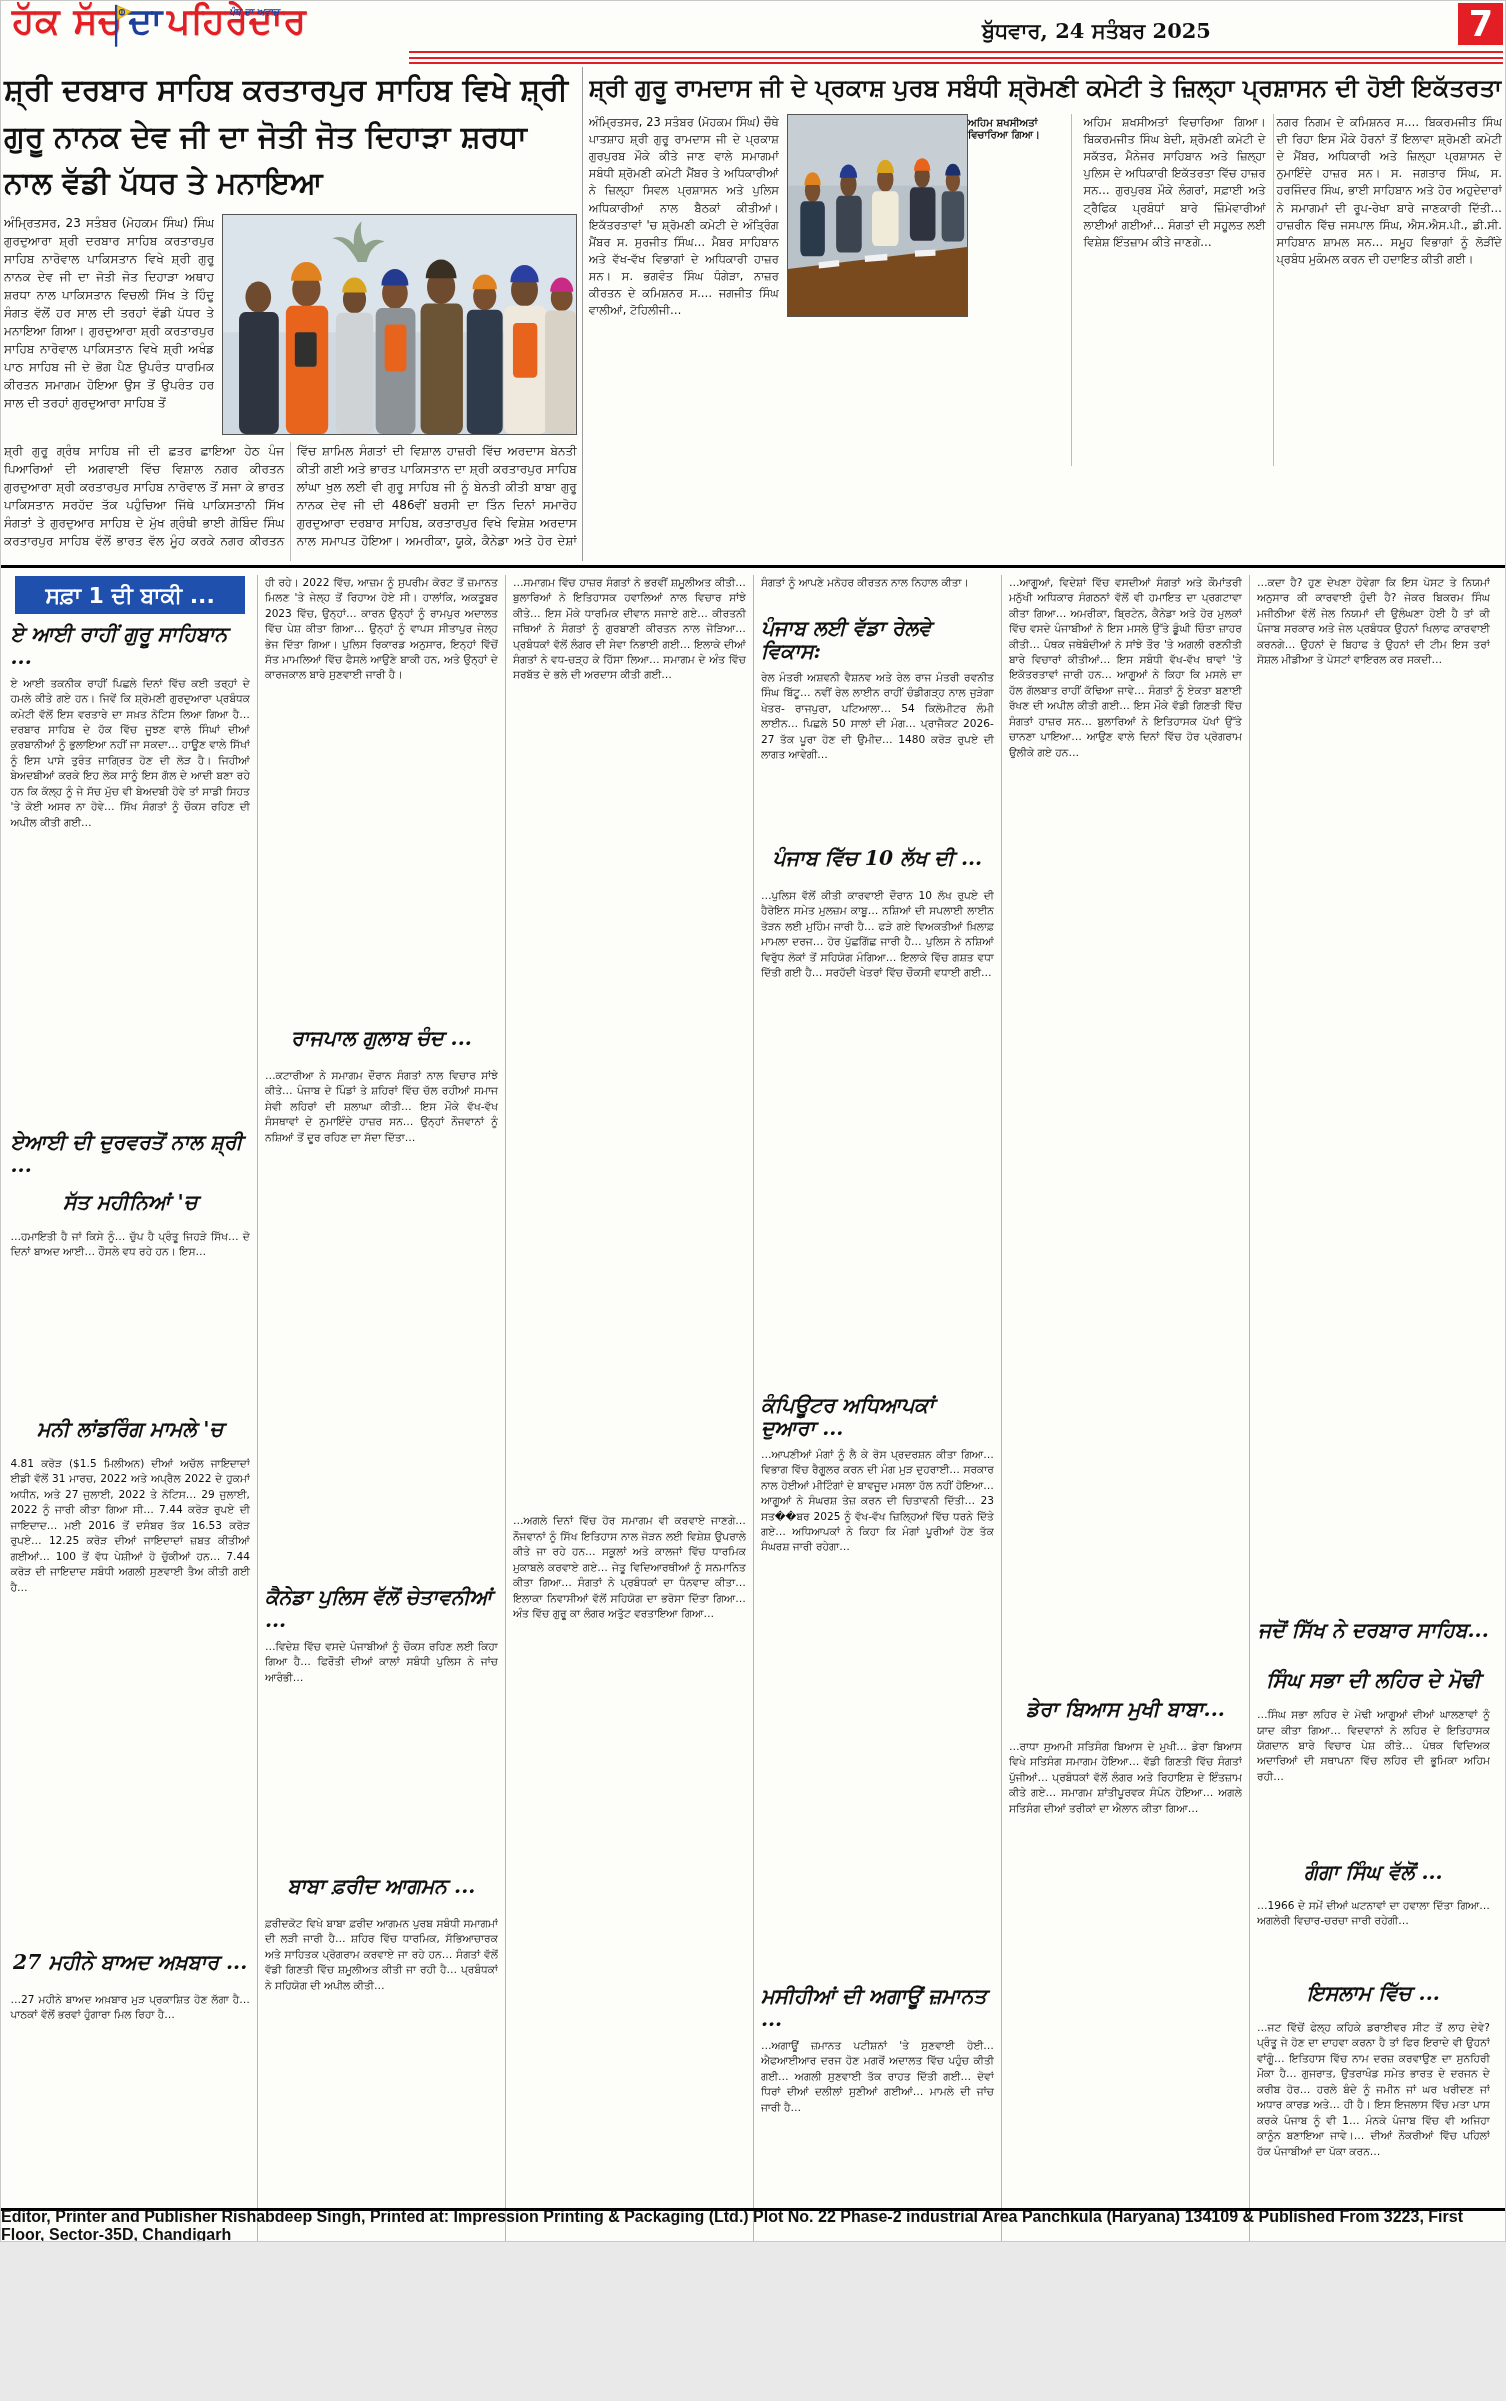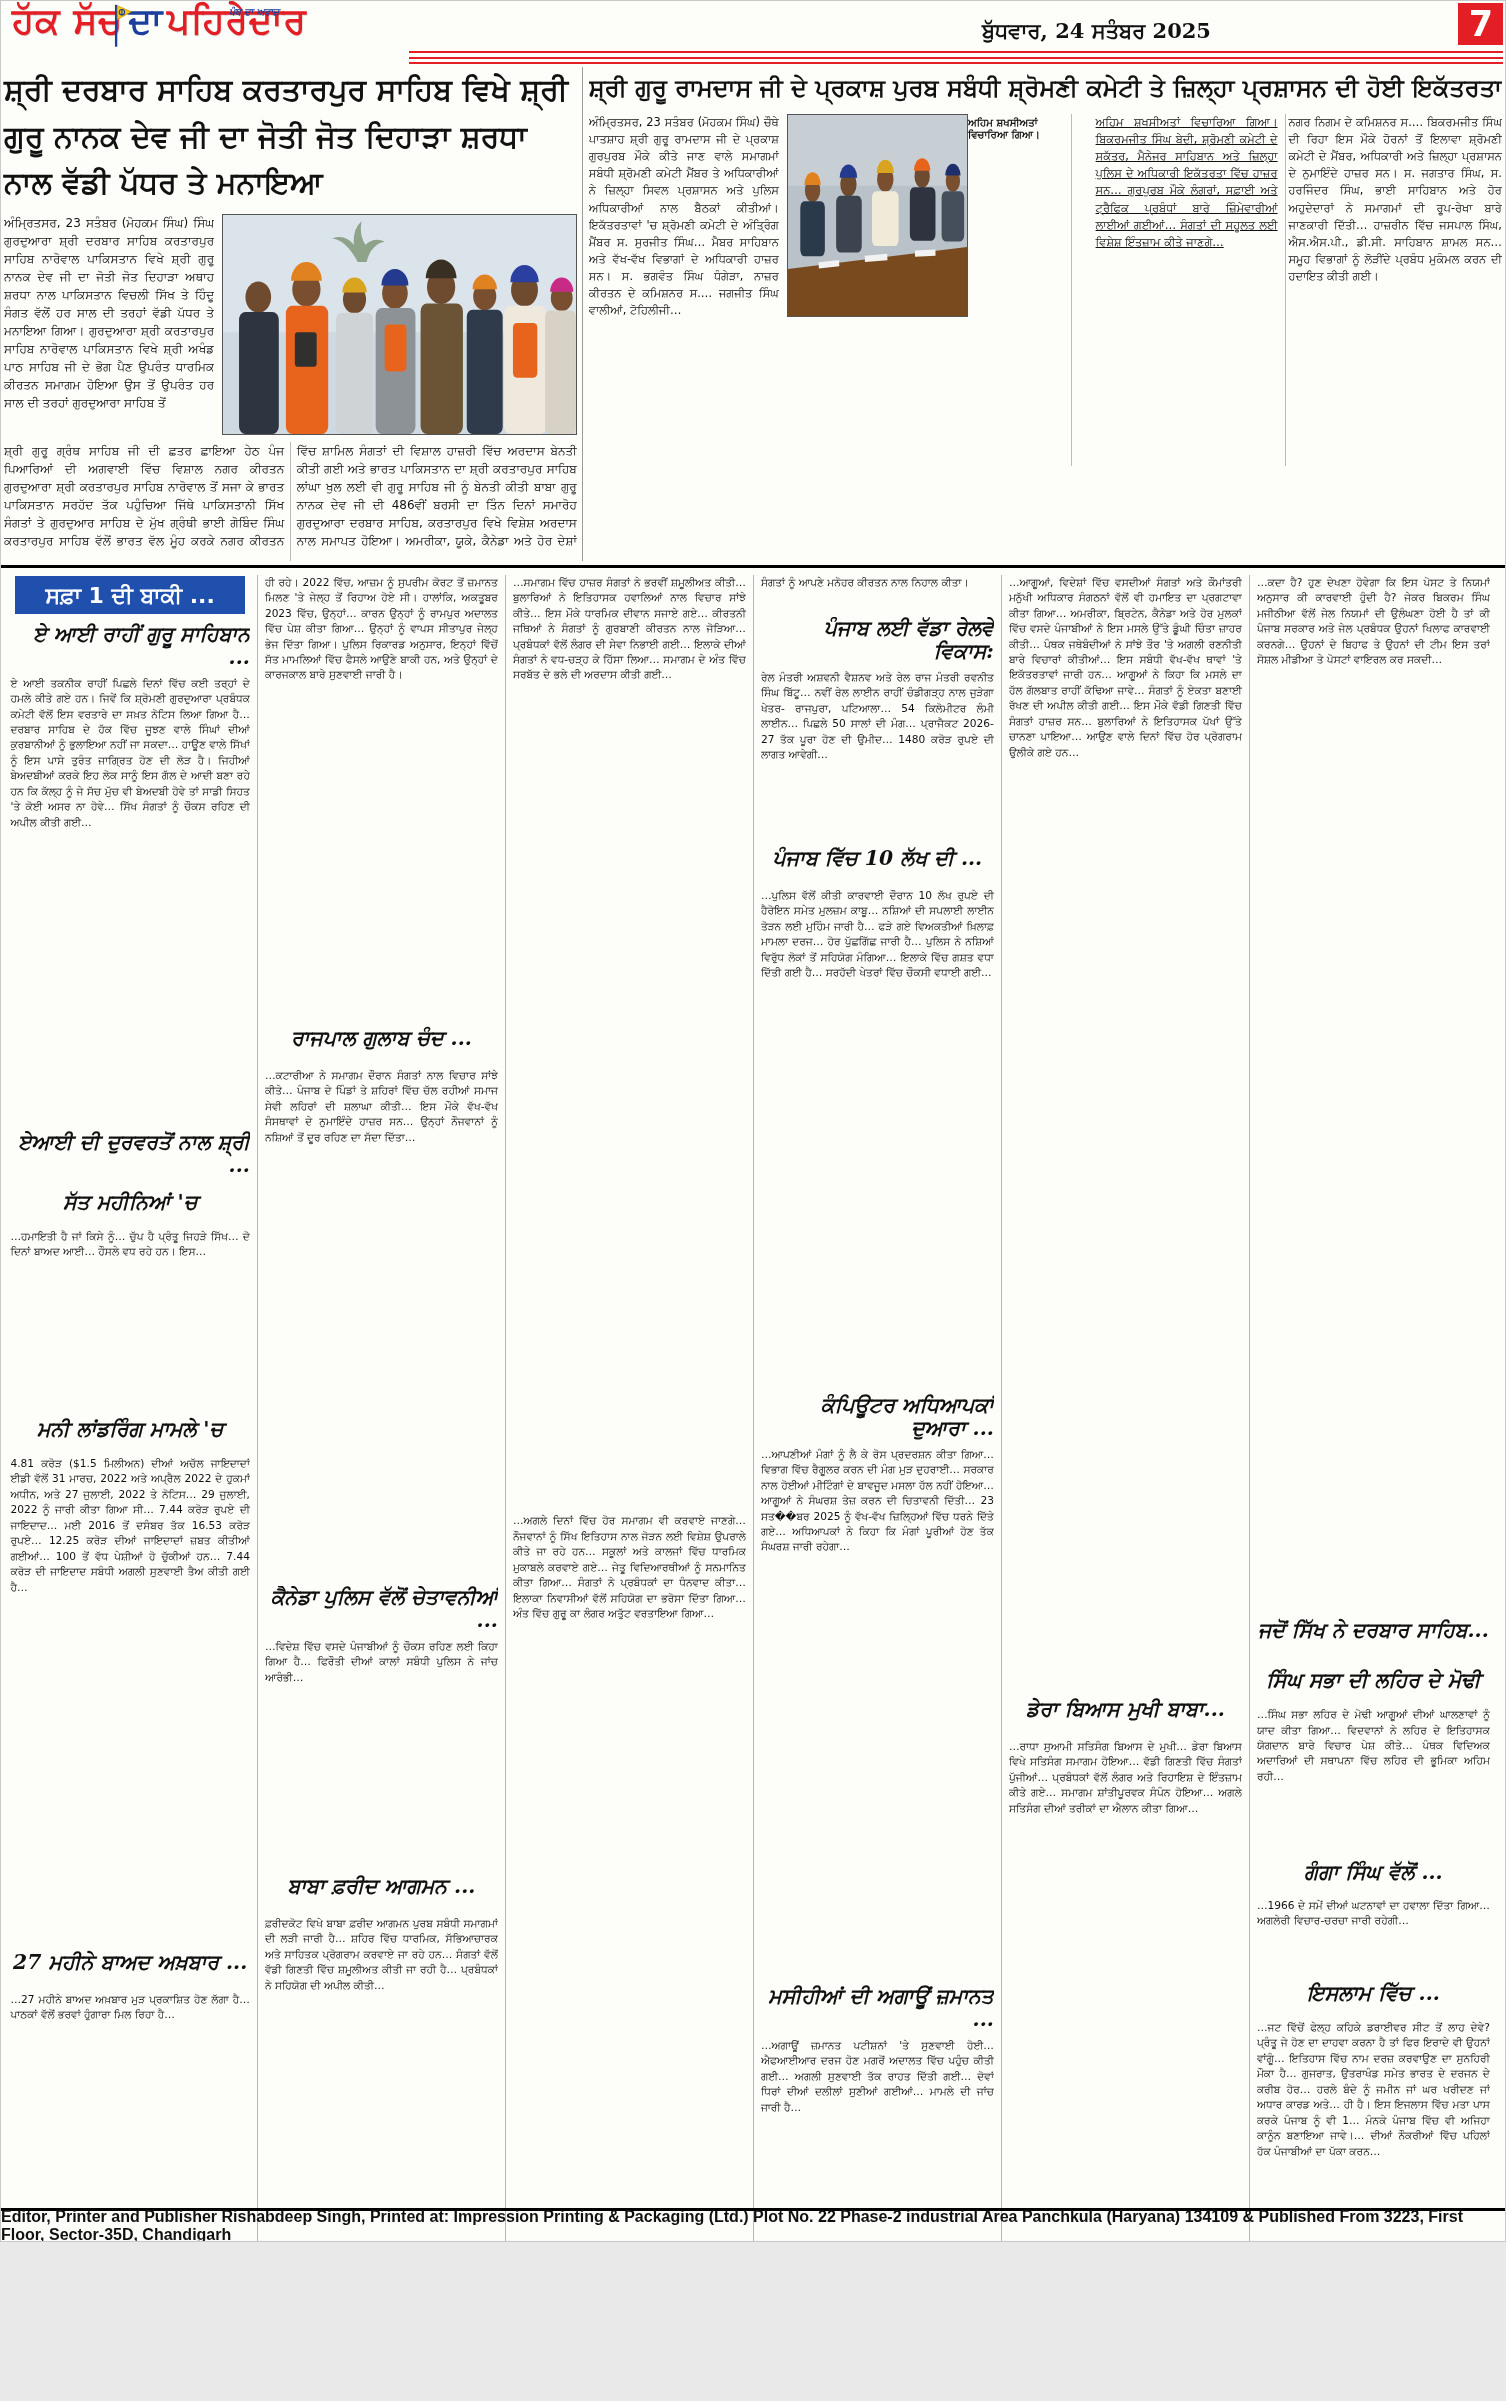--- a/index.html
+++ b/index.html
@@ -34,31 +34,31 @@
   .la-below{height:119px;overflow:hidden;margin-top:6.3px;font-size:12px;line-height:1.5;
     column-count:2;column-gap:12.6px;column-rule:0.8px solid #bbb;text-align:justify;}
   .ra-row{display:flex;gap:7.9px;height:352px;overflow:hidden;}
   .ra-c{font-size:11.4px;line-height:1.5;text-align:justify;overflow:hidden;}
   .ra-c1{width:190px;}
   .ra-mid{width:276px;display:flex;flex-direction:row;}
   .ra-photo{height:201px;border:0.8px solid #555;}
   .ra-midcap{font-size:10.2px;font-weight:bold;margin:3.1px 0;}
   .ra-midcols{flex:1;overflow:hidden;font-size:11.4px;line-height:1.5;column-count:2;column-gap:9.4px;
     column-rule:0.8px solid #ccc;text-align:justify;}
-  .ra-c3{width:182px;border-left:0.8px solid #bbb;padding-left:24px;text-decoration:underline;}
+  .ra-c3{width:182px;border-left:0.8px solid #bbb;padding-left:12px;}
   .ra-c4{flex:1;border-left:0.8px solid #bbb;padding-left:2px;}
   
   .blackrule{height:3.1px;background:#000;margin:4.7px 0 0 0;}
   .cont{display:flex;padding:6.3px 6.3px 0 7.9px;gap:0;}
   .ccol{width:248px;padding:0 7px;box-sizing:border-box;border-left:0.8px solid #b5b5b5;
     height:1881px;overflow:hidden;}
   .ccol:first-child{border-left:none;padding-left:1.6px;}
   .cpara{font-size:10.6px;line-height:1.46;text-align:justify;overflow:hidden;margin:0 0 4.7px 0;}
   .chead{font-family:"DejaVu Serif","Liberation Serif",serif;font-style:italic;font-weight:bold;
-    font-size:20.4px;text-align:right;line-height:1.15;overflow:hidden;display:flex;
+    font-size:20.4px;text-align:left;line-height:1.15;overflow:hidden;display:flex;
     align-items:center;justify-content:center;margin:1.6px 0 6.3px 0;}
   .cbox{background:#2050ae;color:#fff;font-weight:bold;font-size:22px;text-align:center;
     padding:6.3px 3.1px;margin:1.6px 4.7px 9.4px 4.7px;}
   
   .footer{position:absolute;left:0;right:0;bottom:0;height:30px;border-top:3.1px solid #000;
     display:flex;align-items:center;justify-content:center;}
   .footer-text{font-size:16px;font-weight:bold;font-family:"Liberation Sans","DejaVu Sans",sans-serif;}
   svg{display:block;}
 </style>
 </head>

